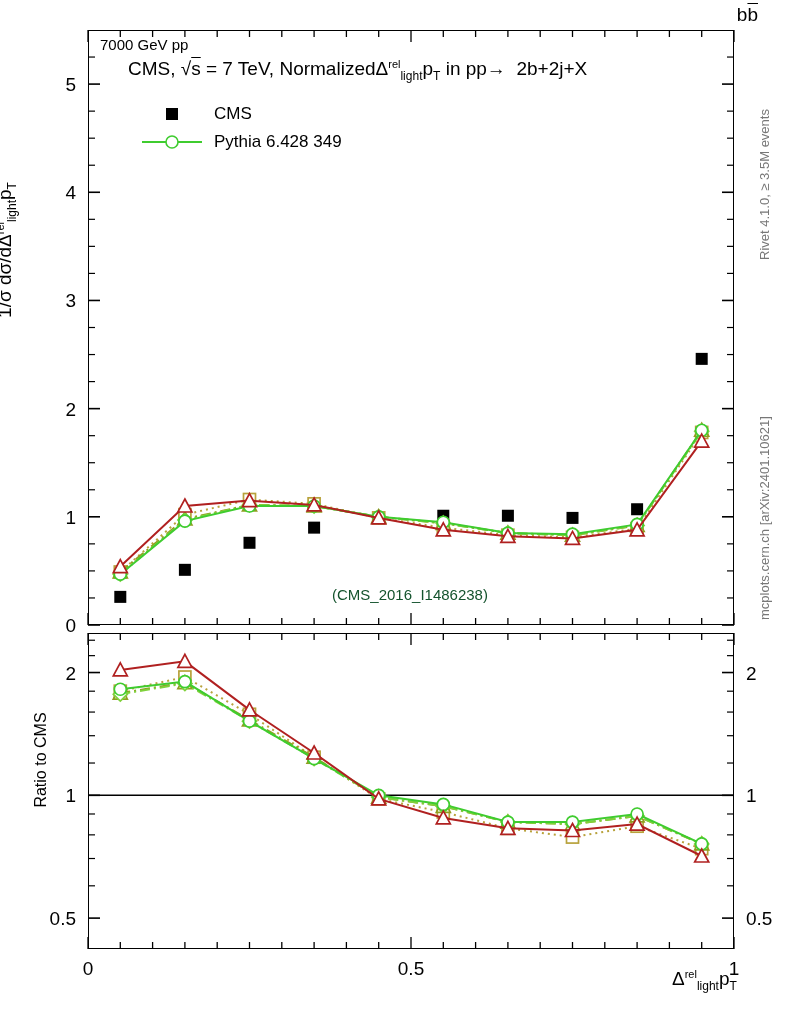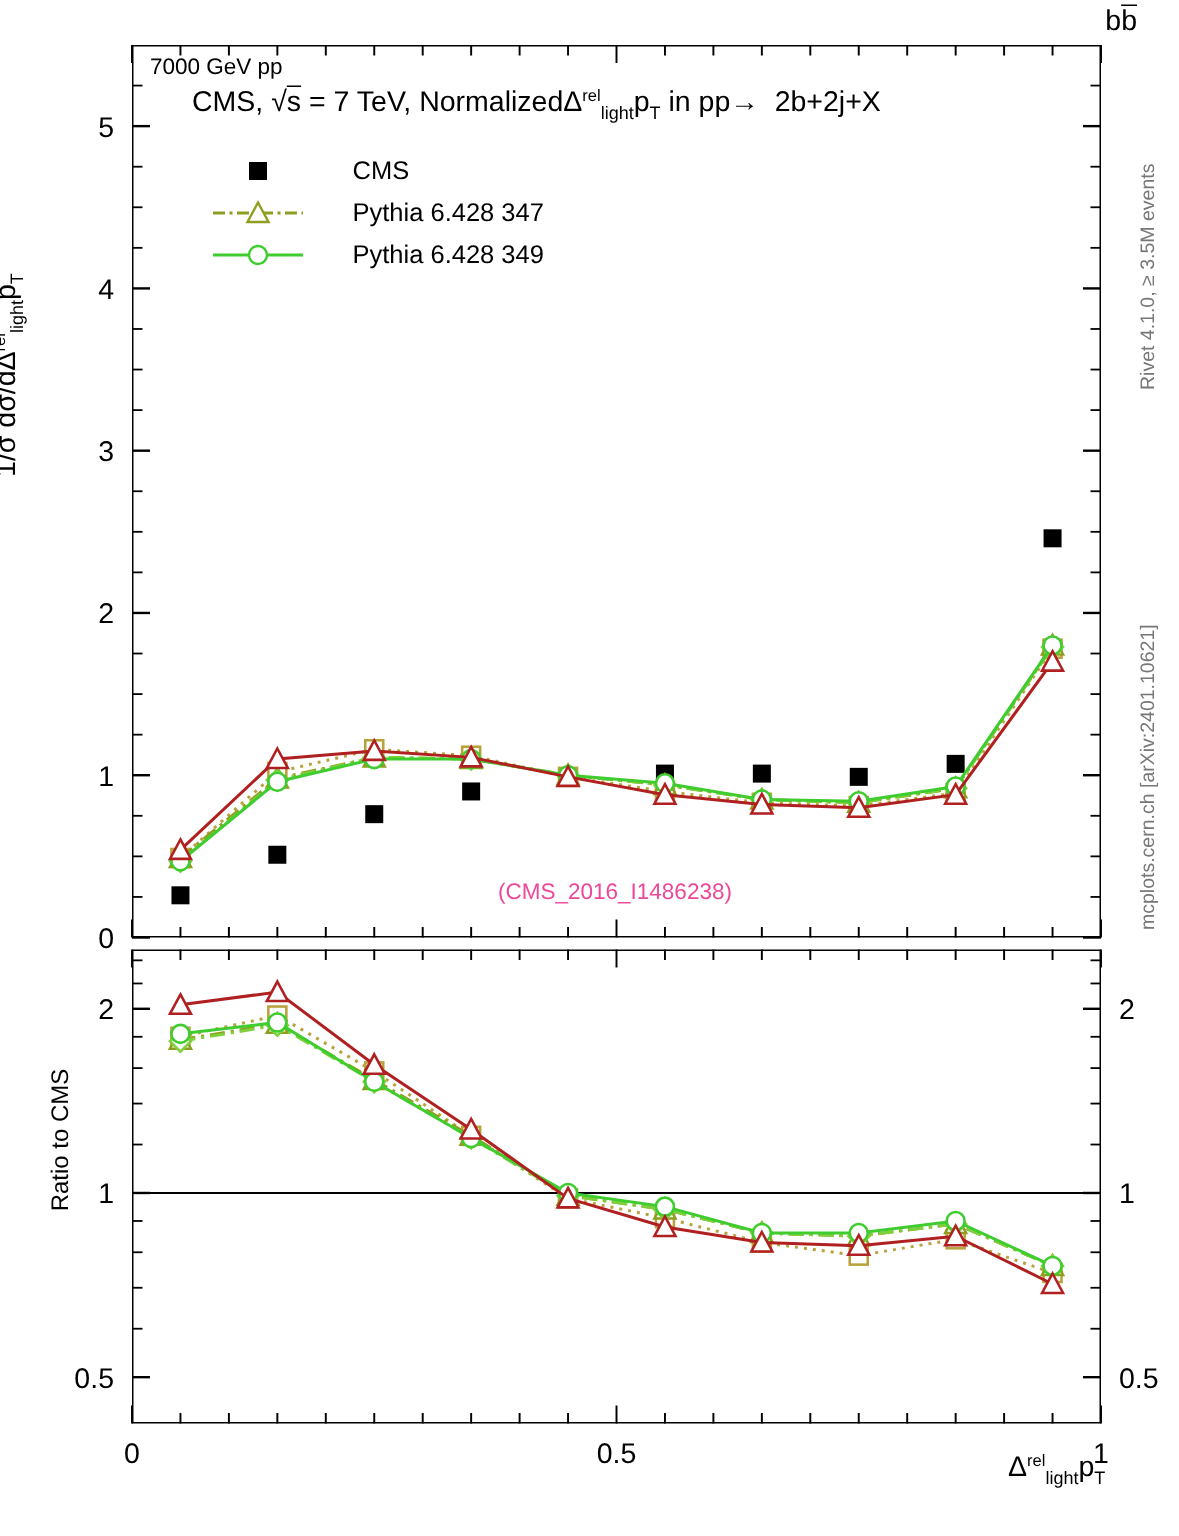--- a/index.html
+++ b/index.html
@@ -22,24 +22,24 @@
   #ylabel-main{position:absolute;left:-6px;top:150px;width:200px;transform:rotate(-90deg);transform-origin:100px 100px;text-align:center;font-size:19px;}
   #ylabel-ratio{position:absolute;left:-48px;top:740px;width:200px;transform:rotate(-90deg);transform-origin:100px 20px;text-align:center;font-size:16px;}
 
   
   .rightrot{position:absolute;font-size:13px;color:#777;white-space:nowrap;transform:rotate(-90deg);transform-origin:left top;}
 
   
   #legend{position:absolute;left:140px;top:100px;font-size:17px;}
   #legend .row{height:28px;display:flex;align-items:center;}
   #legend .marker{width:64px;height:20px;margin-right:10px;}
-  #legend .lbl{line-height:20px;margin-left:21px;}
+  #legend .lbl{line-height:20px;}
 
   #title{position:absolute;left:128px;top:58px;font-size:19px;}
-  #watermark{position:absolute;left:332px;top:586px;font-size:15px;color:#ec4899;}
+  #watermark{position:absolute;left:332px;top:586px;font-size:15px;color:#14532d;}
   .xlabel{position:absolute;font-size:19px;}
   sup,sub{font-size:11px;}
   .sub2{font-size:12px;}
 </style>
 </head>
 <body>
 
 <div id="root">
 
   <div class="txt" id="hdr-left">7000 GeV pp</div>
@@ -56,27 +56,20 @@
   </div>
 
   <div id="watermark">(CMS_2016_I1486238)</div>
 
   <div id="legend">
     <div class="row">
       <svg class="marker" viewBox="0 0 64 20">
         <rect x="26" y="4" width="12" height="12" fill="#000"></rect>
       </svg>
       <span class="lbl">CMS</span>
-    </div>
-    <div class="row">
-      <svg class="marker" viewBox="0 0 64 20">
-        <line x1="2" y1="10" x2="62" y2="10" stroke="#8f9e20" stroke-width="2" stroke-dasharray="8,3,2,3"></line>
-        <polygon points="32,3 39,16 25,16" fill="#fff" stroke="#8f9e20" stroke-width="1.6"></polygon>
-      </svg>
-      <span class="lbl">Pythia 6.428 347</span>
     </div>
     <div class="row">
       <svg class="marker" viewBox="0 0 64 20">
         <line x1="2" y1="10" x2="62" y2="10" stroke="#3fcc2f" stroke-width="2"></line>
         <circle cx="32" cy="10" r="6" fill="#fff" stroke="#3fcc2f" stroke-width="1.6"></circle>
       </svg>
       <span class="lbl">Pythia 6.428 349</span>
     </div>
   </div>
 

